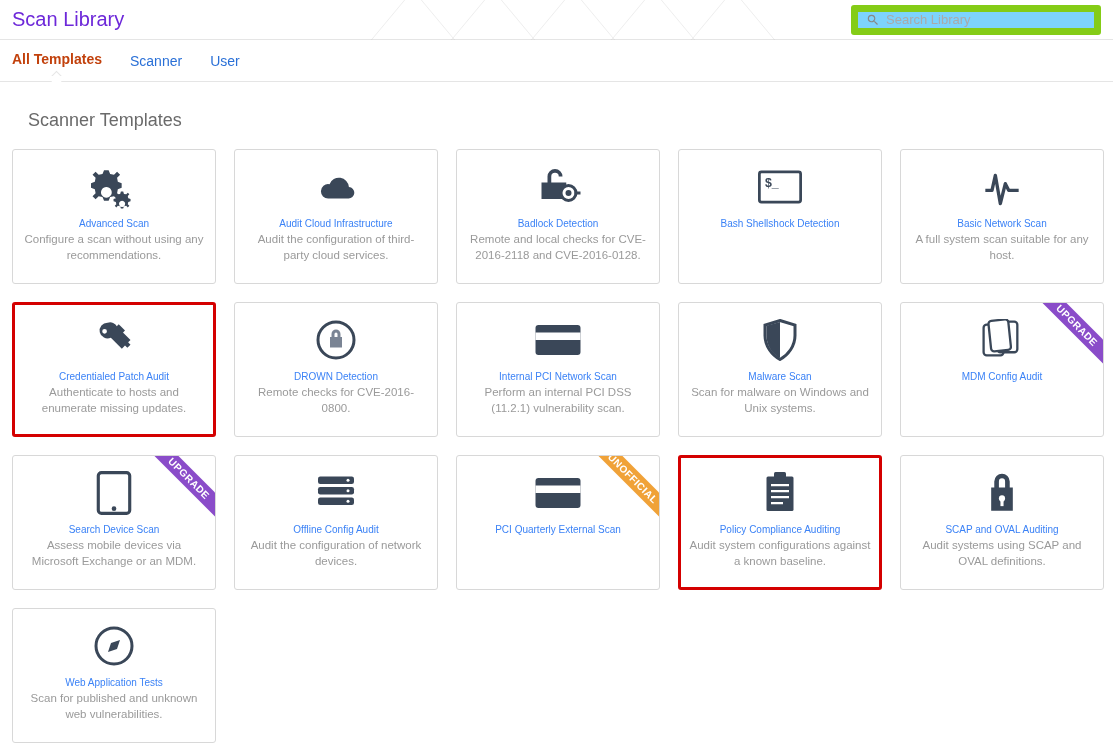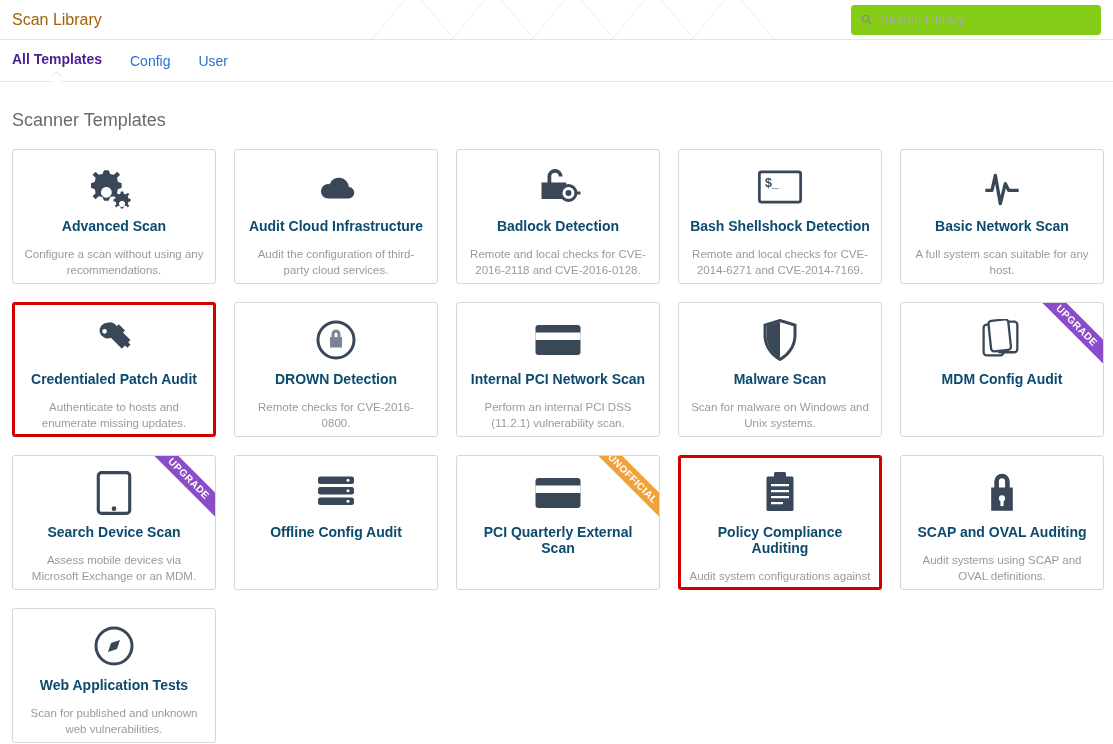--- a/index.html
+++ b/index.html
@@ -12,33 +12,33 @@
   .topbar {
     display: flex;
     align-items: center;
     justify-content: space-between;
     border-bottom: 1px solid #e5e5e5;
     height: 40px;
     padding: 0 12px 0 12px;
     position: relative;
   }
   .topbar h1 {
-    font-size: 16px;
+    font-size: 20px;
     font-weight: 400;
-    color: #a16207;
+    color: #6d28d9;
   }
   .searchwrap {
     display: flex;
     align-items: center;
-    border: 1px solid #84cc16;
+    border: 7px solid #84cc16;
     border-radius: 3px;
     height: 30px;
     width: 250px;
     padding: 0 8px;
-    background: #84cc16;
+    background: #7dd3fc;
   }
   .searchwrap svg { fill: #888; flex-shrink: 0; }
   .searchwrap input {
     border: none;
     outline: none;
     font-size: 13px;
     color: #555;
     margin-left: 6px;
     width: 100%;
     background: transparent;
@@ -66,21 +66,21 @@
   }
   .tab {
     font-size: 14px;
     color: #2a70d7;
     cursor: pointer;
     height: 100%;
     display: flex;
     align-items: center;
   }
   .tab.active {
-    color: #4c1d95;
+    color: #c2410c;
     font-weight: 600;
     border-bottom: 3px solid transparent;
     position: relative;
   }
   .tab.active::after {
     content:'';
     position:absolute;
     bottom:-1px;
     left:-6px;
     right:-6px;
@@ -99,20 +99,21 @@
     background:#fff;
     border-left:1px solid #e5e5e5;
     border-top:1px solid #e5e5e5;
     transform: rotate(45deg);
   }
   .section-title {
     font-size: 18px;
     font-weight: 400;
     color: #6a6a6a;
     padding: 28px 12px 18px;
+    margin-left: 16px;
   }
   .grid {
     display: grid;
     grid-template-columns: repeat(5, 204px);
     gap: 18px 18px;
     padding: 0 12px 20px;
   }
   .card {
     border: 1px solid #d8d8d8;
     border-radius: 3px;
@@ -129,30 +130,30 @@
     padding: 10px 8px 22px;
   }
   .iconwrap {
     height: 50px;
     display:flex;
     align-items:center;
     justify-content:center;
   }
   .iconwrap svg { fill: #3a4758; }
   .card h3 {
-    font-size: 14px;
-    font-weight: 700;
-    color: #0c4a6e;
+    font-size: 10px;
+    font-weight: 400;
+    color: #3b82f6;
     margin-top: 6px;
   }
   .card p {
     font-size: 11.5px;
     color: #9a9a9a;
     line-height: 1.35;
-    margin-top: 13px;
+    margin-top: 3px;
   }
   .ribbon {
     position:absolute;
     top:14px;
     right:-34px;
     width:120px;
     transform: rotate(45deg);
     color:#fff;
     font-size:10px;
     font-weight:600;
@@ -182,21 +183,21 @@
   <div class="searchwrap">
     <svg width="14" height="14" viewBox="0 0 24 24">
         <path d="M15.5 14h-.79l-.28-.27A6.471 6.471 0 0 0 16 9.5 6.5 6.5 0 1 0 9.5 16c1.61 0 3.09-.59 4.23-1.57l.27.28v.79l5 4.99L20.49 19l-4.99-5zm-6 0C7.01 14 5 11.99 5 9.5S7.01 5 9.5 5 14 7.01 14 9.5 11.99 14 9.5 14z"></path>
       </svg>
     <input type="text" placeholder="Search Library" style="">
   </div>
 </div>
 
 <div class="tabs">
   <div class="tab active">All Templates</div>
-  <div class="tab">Config</div>
+  <div class="tab">Scanner</div>
   <div class="tab">User</div>
 </div>
 
 <div class="section-title">Scanner Templates</div>
 
 <div class="grid">
 
   <div class="card">
     <div class="iconwrap">
       <svg width="46" height="46" viewBox="0 0 60 60">
@@ -234,21 +235,20 @@
   </div>
 
   <div class="card">
     <div class="iconwrap">
       <svg width="44" height="36" viewBox="0 0 64 48">
           <rect x="2" y="2" width="60" height="44" rx="3" fill="none" stroke="#3a4758" stroke-width="4"></rect>
           <text x="10" y="24" font-size="18" font-weight="bold" fill="#3a4758">$_</text>
         </svg>
     </div>
     <h3>Bash Shellshock Detection</h3>
-    <p>Remote and local checks for CVE-2014-6271 and CVE-2014-7169.</p>
   </div>
 
   <div class="card">
     <div class="iconwrap">
       <svg width="40" height="42" viewBox="0 0 48 48">
           <path d="M4 28h8l4-18 6 34 6-24 4 8h12" fill="none" stroke="#3a4758" stroke-width="4" stroke-linejoin="round"></path>
         </svg>
     </div>
     <h3>Basic Network Scan</h3>
     <p>A full system scan suitable for any host.</p>
@@ -329,20 +329,21 @@
       <svg width="42" height="40" viewBox="0 0 56 48">
           <rect x="4" y="2" width="48" height="10" rx="3"></rect>
           <rect x="4" y="16" width="48" height="10" rx="3"></rect>
           <rect x="4" y="30" width="48" height="10" rx="3"></rect>
           <circle cx="44" cy="7" r="2" fill="#fff"></circle>
           <circle cx="44" cy="21" r="2" fill="#fff"></circle>
           <circle cx="44" cy="35" r="2" fill="#fff"></circle>
         </svg>
     </div>
     <h3>Offline Config Audit</h3>
+    <p>Audit the configuration of network devices.</p>
   </div>
 
   <div class="card">
     <div class="ribbon orange">UNOFFICIAL</div>
     <div class="iconwrap">
       <svg width="48" height="36" viewBox="0 0 64 44">
           <rect x="2" y="2" width="60" height="40" rx="4" fill="#3a4758"></rect>
           <rect x="2" y="12" width="60" height="10" fill="#fff"></rect>
         </svg>
     </div>

